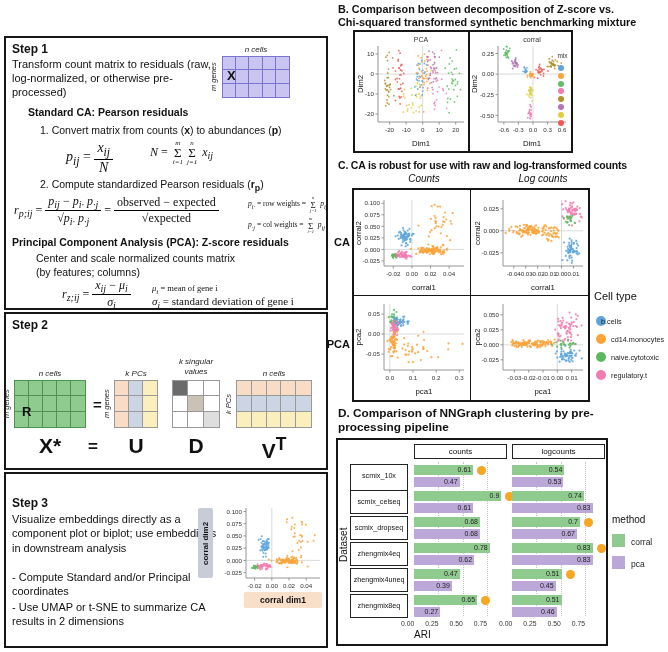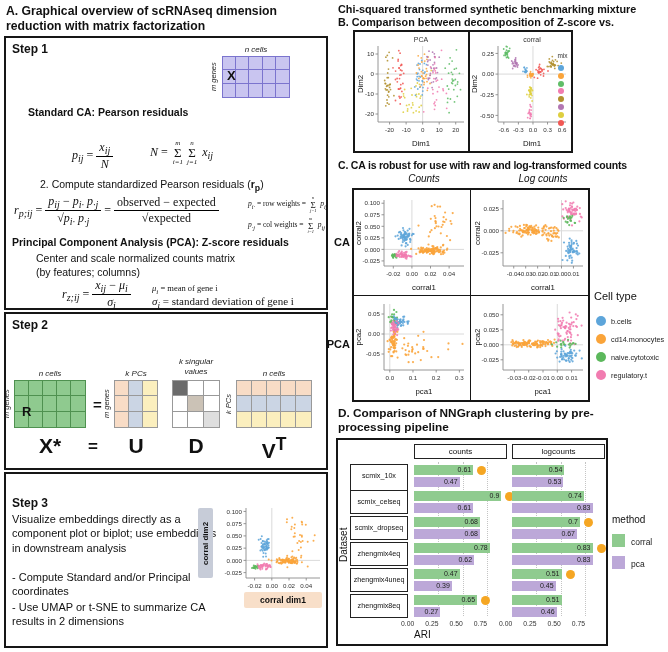--- a/index.html
+++ b/index.html
@@ -28,27 +28,24 @@
   .rowlbl{position:absolute;border:1px solid #222;box-sizing:border-box;text-align:center;background:#fff}
   .bar{position:absolute;text-align:right;box-sizing:border-box}
   .tick{position:absolute;text-align:left;color:#333}
   .gline{position:absolute;border-left:1px dotted #c4c4c4}
 </style>
 </head>
 <body>
 
 <div id="fig">
 
-  <div class="abs ptitle" style="left:6px;top:4px;width:330px;font-size:12.2px">
-    <span>A. Graphical overview of scRNAseq dimension</span>
-    <span>reduction with matrix factorization</span>
-  </div>
 
   <div class="box" style="left:4px;top:36px;width:324px;height:274px"></div>
   <div class="abs bold" style="left:12px;top:42px;font-size:12px">Step 1</div>
+  <div class="abs" style="left:12px;top:58px;width:200px;font-size:11px;line-height:1.27">Transform count matrix to residuals (raw, log-normalized, or otherwise pre-processed)</div>
   <div class="abs small-it" style="left:222px;top:45px;width:68px">n cells</div>
   <div class="vtext small-it" style="left:209px;top:56px;width:11px;height:42px;font-size:7.5px">m genes</div>
   <div class="matrix" style="left: 222px; top: 56px; width: 68px; height: 42px; display: grid; grid-template-columns: repeat(5, 1fr); grid-template-rows: repeat(3, 1fr); border: 1px solid rgb(123, 116, 206);">
       <div style="background: rgb(201, 197, 240); box-sizing: border-box; border-right: 1px solid rgb(123, 116, 206); border-bottom: 1px solid rgb(123, 116, 206);"></div>
       <div style="background: rgb(201, 197, 240); box-sizing: border-box; border-right: 1px solid rgb(123, 116, 206); border-bottom: 1px solid rgb(123, 116, 206);"></div>
       <div style="background: rgb(201, 197, 240); box-sizing: border-box; border-right: 1px solid rgb(123, 116, 206); border-bottom: 1px solid rgb(123, 116, 206);"></div>
       <div style="background: rgb(201, 197, 240); box-sizing: border-box; border-right: 1px solid rgb(123, 116, 206); border-bottom: 1px solid rgb(123, 116, 206);"></div>
       <div style="background: rgb(201, 197, 240); box-sizing: border-box; border-bottom: 1px solid rgb(123, 116, 206);"></div>
       <div style="background: rgb(201, 197, 240); box-sizing: border-box; border-right: 1px solid rgb(123, 116, 206); border-bottom: 1px solid rgb(123, 116, 206);"></div>
       <div style="background: rgb(201, 197, 240); box-sizing: border-box; border-right: 1px solid rgb(123, 116, 206); border-bottom: 1px solid rgb(123, 116, 206);"></div>
@@ -56,21 +53,22 @@
       <div style="background: rgb(201, 197, 240); box-sizing: border-box; border-right: 1px solid rgb(123, 116, 206); border-bottom: 1px solid rgb(123, 116, 206);"></div>
       <div style="background: rgb(201, 197, 240); box-sizing: border-box; border-bottom: 1px solid rgb(123, 116, 206);"></div>
       <div style="background: rgb(201, 197, 240); box-sizing: border-box; border-right: 1px solid rgb(123, 116, 206);"></div>
       <div style="background: rgb(201, 197, 240); box-sizing: border-box; border-right: 1px solid rgb(123, 116, 206);"></div>
       <div style="background: rgb(201, 197, 240); box-sizing: border-box; border-right: 1px solid rgb(123, 116, 206);"></div>
       <div style="background: rgb(201, 197, 240); box-sizing: border-box; border-right: 1px solid rgb(123, 116, 206);"></div>
       <div style="background: rgb(201, 197, 240); box-sizing: border-box;"></div>
     </div>
   <div class="abs bold" style="left:227px;top:68px;font-size:13px">X</div>
   <div class="abs bold" style="left:28px;top:106px;font-size:10.5px">Standard CA: Pearson residuals</div>
-  <div class="abs math" style="left:72px;top:140px;font-size:12px"><i>p<sub>ij</sub></i> = <span class="frac"><span class="num"><i>x<sub>ij</sub></i></span><span class="den"><i>N</i></span></span></div>
+  <div class="abs" style="left:40px;top:124px;font-size:10.5px">1. Convert matrix from counts (<b>x</b>) to abundances (<b>p</b>)</div>
+  <div class="abs math" style="left:66px;top:140px;font-size:14px"><i>p<sub>ij</sub></i> = <span class="frac"><span class="num"><i>x<sub>ij</sub></i></span><span class="den"><i>N</i></span></span></div>
   <div class="abs math" style="left:150px;top:140px;font-size:12px"><i>N</i> = <span class="bigsum"><span class="t">m</span><span class="s">Σ</span><span class="b">i=1</span></span><span class="bigsum"><span class="t">n</span><span class="s">Σ</span><span class="b">j=1</span></span> <i>x<sub>ij</sub></i></div>
   <div class="abs" style="left:40px;top:178px;font-size:10.5px">2. Compute standardized Pearson residuals (<b>r<sub>p</sub></b>)</div>
   <div class="abs math" style="left:14px;top:194px;font-size:12px"><i>r<sub>p;ij</sub></i> = <span class="frac"><span class="num"><i>p<sub>ij</sub></i> − <i>p<sub>i·</sub></i> <i>p<sub>·j</sub></i></span><span class="den">√<span class="ovl"><i>p<sub>i·</sub></i> <i>p<sub>·j</sub></i></span></span></span> = <span class="frac"><span class="num">observed − expected</span><span class="den">√<span class="ovl">expected</span></span></span></div>
   <div class="abs math" style="left:248px;top:196px;font-size:7.5px"><i>p<sub>i·</sub></i> = row weights = <span class="bigsum sm"><span class="t">n</span><span class="s">Σ</span><span class="b">j=1</span></span> <i>p<sub>ij</sub></i></div>
   <div class="abs math" style="left:248px;top:217px;font-size:7.5px"><i>p<sub>·j</sub></i> = col weights = <span class="bigsum sm"><span class="t">m</span><span class="s">Σ</span><span class="b">i=1</span></span> <i>p<sub>ij</sub></i></div>
   <div class="abs bold" style="left:12px;top:236px;width:316px;font-size:10.5px">Principal Component Analysis (PCA): Z-score residuals</div>
   <div class="abs" style="left:36px;top:252px;width:212px;font-size:10.5px;line-height:1.3">Center and scale normalized counts matrix (by features; columns)</div>
   <div class="abs math" style="left:62px;top:278px;font-size:12px"><i>r<sub>z;ij</sub></i> = <span class="frac"><span class="num"><i>x<sub>ij</sub></i> − <i>μ<sub>i</sub></i></span><span class="den"><i>σ<sub>i</sub></i></span></span></div>
   <div class="abs math" style="left:152px;top:283px;font-size:8.5px"><i>μ<sub>i</sub></i> = mean of gene i</div>
   <div class="abs math" style="left:152px;top:295px;font-size:11px"><i>σ<sub>i</sub></i> = standard deviation of gene i</div>
@@ -423,22 +421,22 @@
           <circle cx="42.5" cy="63.2" r="1" fill="#F17CB0" fill-opacity="0.88"></circle>
           <circle cx="45.9" cy="61.3" r="1" fill="#F17CB0" fill-opacity="0.88"></circle>
           <circle cx="52.3" cy="63.1" r="1" fill="#F17CB0" fill-opacity="0.88"></circle>
           <circle cx="47.4" cy="60.4" r="1" fill="#F17CB0" fill-opacity="0.88"></circle>
           <circle cx="49.6" cy="62.3" r="1" fill="#F17CB0" fill-opacity="0.88"></circle>
         </g>
       </svg></div>
   <div class="abs bold" id="xlabBox" style="left: 244px; top: 592px; width: 78px; height: 16px; text-align: center; font-size: 8.5px; line-height: 16px; border-radius: 2px; background: rgb(248, 223, 201);">corral dim1</div>
 
   <div class="abs ptitle" style="left:338px;top:3px;width:330px;font-size:10.8px">
+    <span>B. Comparison between decomposition of Z-score vs.</span>
     <span>Chi-squared transformed synthetic benchmarking mixture</span>
-    <span>B. Comparison between decomposition of Z-score vs.</span>
   </div>
   <div class="box" style="left:353px;top:30px;width:220px;height:123px"></div>
   <div class="abs" style="left:468px;top:30px;width:0;height:123px;border-left:2px solid #161616"></div>
   <div class="abs" style="left:356px;top:34px;width:110px;height:114px"><svg width="110" height="114">
         <line x1="66.65384615384616" y1="12" x2="66.65384615384616" y2="88" stroke="#dadada" stroke-width="1"></line>
         <line x1="22" y1="40" x2="108" y2="40" stroke="#dadada" stroke-width="1"></line>
         <line x1="22" y1="12" x2="22" y2="88" stroke="#8a8a8a" stroke-width="0.9"></line>
         <line x1="22" y1="88" x2="108" y2="88" stroke="#8a8a8a" stroke-width="0.9"></line>
         <line x1="33.57692307692308" y1="88" x2="33.57692307692308" y2="90.5" stroke="#8a8a8a" stroke-width="0.9"></line>
         <text x="33.57692307692308" y="97.5" text-anchor="middle" font-size="6.2" fill="#333" font-family="&quot;Liberation Sans&quot;,sans-serif">-20</text>
@@ -2061,21 +2059,21 @@
           <circle cx="89.3" cy="62.8" r="1.1" fill="#5DA5DA" fill-opacity="0.88"></circle>
           <circle cx="90.3" cy="61.6" r="1.1" fill="#5DA5DA" fill-opacity="0.88"></circle>
           <circle cx="90.5" cy="55.3" r="1.1" fill="#5DA5DA" fill-opacity="0.88"></circle>
           <circle cx="106.6" cy="54.6" r="1.1" fill="#5DA5DA" fill-opacity="0.88"></circle>
         </g>
       </svg></div>
   <div class="abs" id="cellLegend" style="left:594px;top:290px;width:74px;height:100px">
     <div style="font-size:11px;color:#111">Cell type</div>
   <div class="abs" style="left: 0px; top: 24px; width: 74px; height: 14px;">
         <span class="dot" style="left: 2px; top: 2px; width: 10px; height: 10px; background: rgb(93, 165, 218);"></span>
-        <span class="abs" style="left: 17px; top: 3px; font-size: 7.3px; color: rgb(34, 34, 34);">b.cells</span>
+        <span class="abs" style="left: 7px; top: 3px; font-size: 7.3px; color: rgb(34, 34, 34);">b.cells</span>
       </div>
       <div class="abs" style="left: 0px; top: 42px; width: 74px; height: 14px;">
         <span class="dot" style="left: 2px; top: 2px; width: 10px; height: 10px; background: rgb(250, 164, 58);"></span>
         <span class="abs" style="left: 17px; top: 3px; font-size: 7.3px; color: rgb(34, 34, 34);">cd14.monocytes</span>
       </div>
       <div class="abs" style="left: 0px; top: 60px; width: 74px; height: 14px;">
         <span class="dot" style="left: 2px; top: 2px; width: 10px; height: 10px; background: rgb(92, 184, 92);"></span>
         <span class="abs" style="left: 17px; top: 3px; font-size: 7.3px; color: rgb(34, 34, 34);">naive.cytotoxic</span>
       </div>
       <div class="abs" style="left: 0px; top: 78px; width: 74px; height: 14px;">

